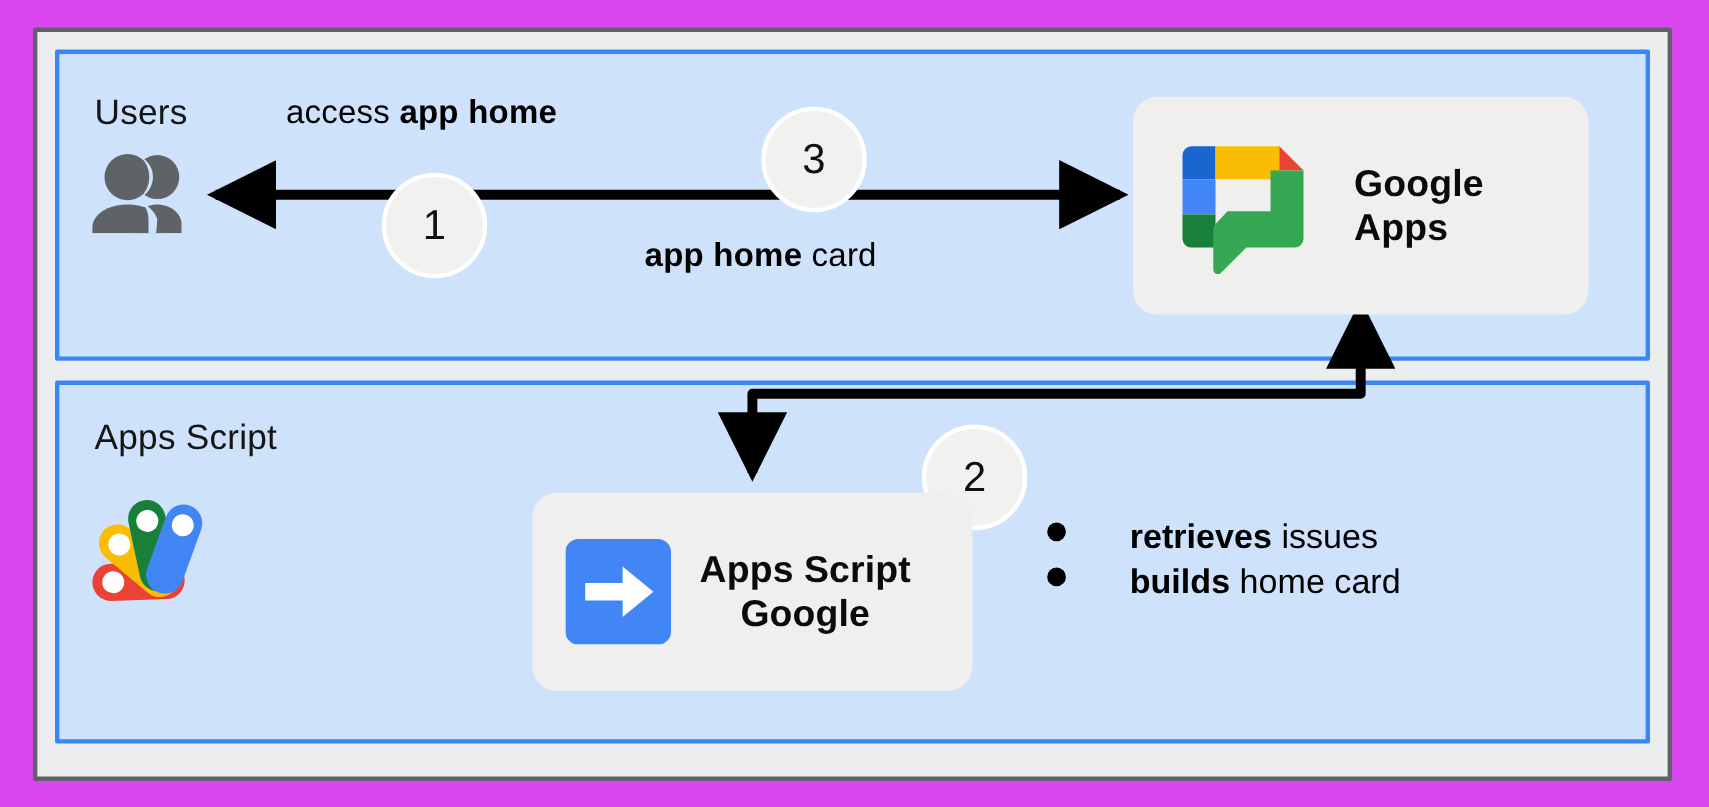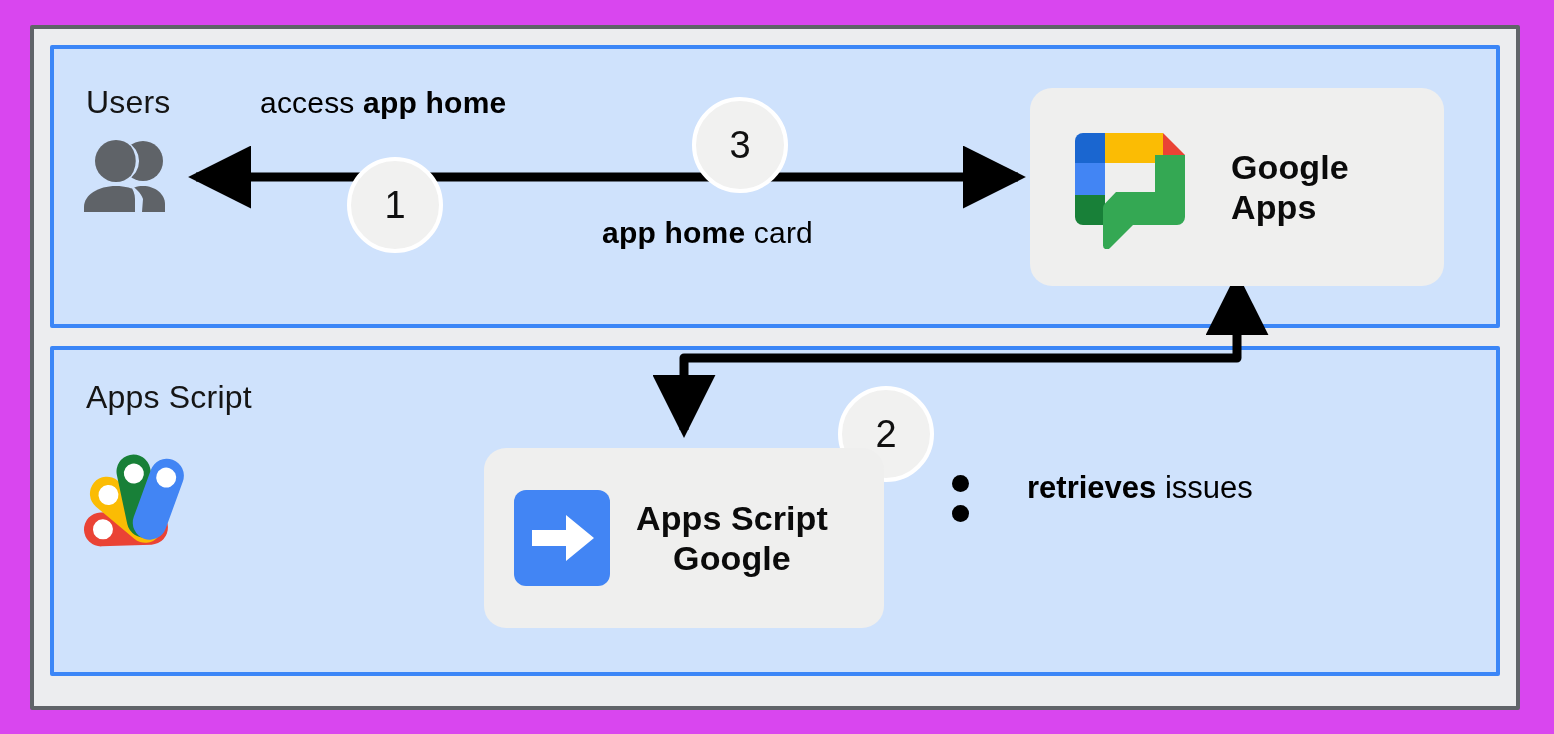--- a/index.html
+++ b/index.html
@@ -84,21 +84,21 @@
   
   .edge-label {
     position: absolute;
     font-size: 30px;
     color: #000000;
     white-space: nowrap;
     letter-spacing: 0.2px;
   }
   .edge-label b { font-weight: 700; }
   .edge-label-access { left: 260px; top: 86px; }
-  .edge-label-card   { left: 602px; top: 216px; }
+  .edge-label-card   { left: 586px; top: 216px; }
 
   
   .wires {
     position: absolute;
     left: 0;
     top: 0;
     width: 1554px;
     height: 734px;
     pointer-events: none;
   }
@@ -312,16 +312,17 @@
     </div>
   </div>
 
   <div class="bullet-list">
     <div class="bullet-row">
       <span class="bullet-dot"></span>
       <span class="bullet-text"><b>retrieves</b><span> issues</span></span>
     </div>
     <div class="bullet-row">
       <span class="bullet-dot"></span>
+      <span class="bullet-text"><b>builds</b><span> home card</span></span>
     </div>
   </div>
 
 </div>
 
 </body></html>

